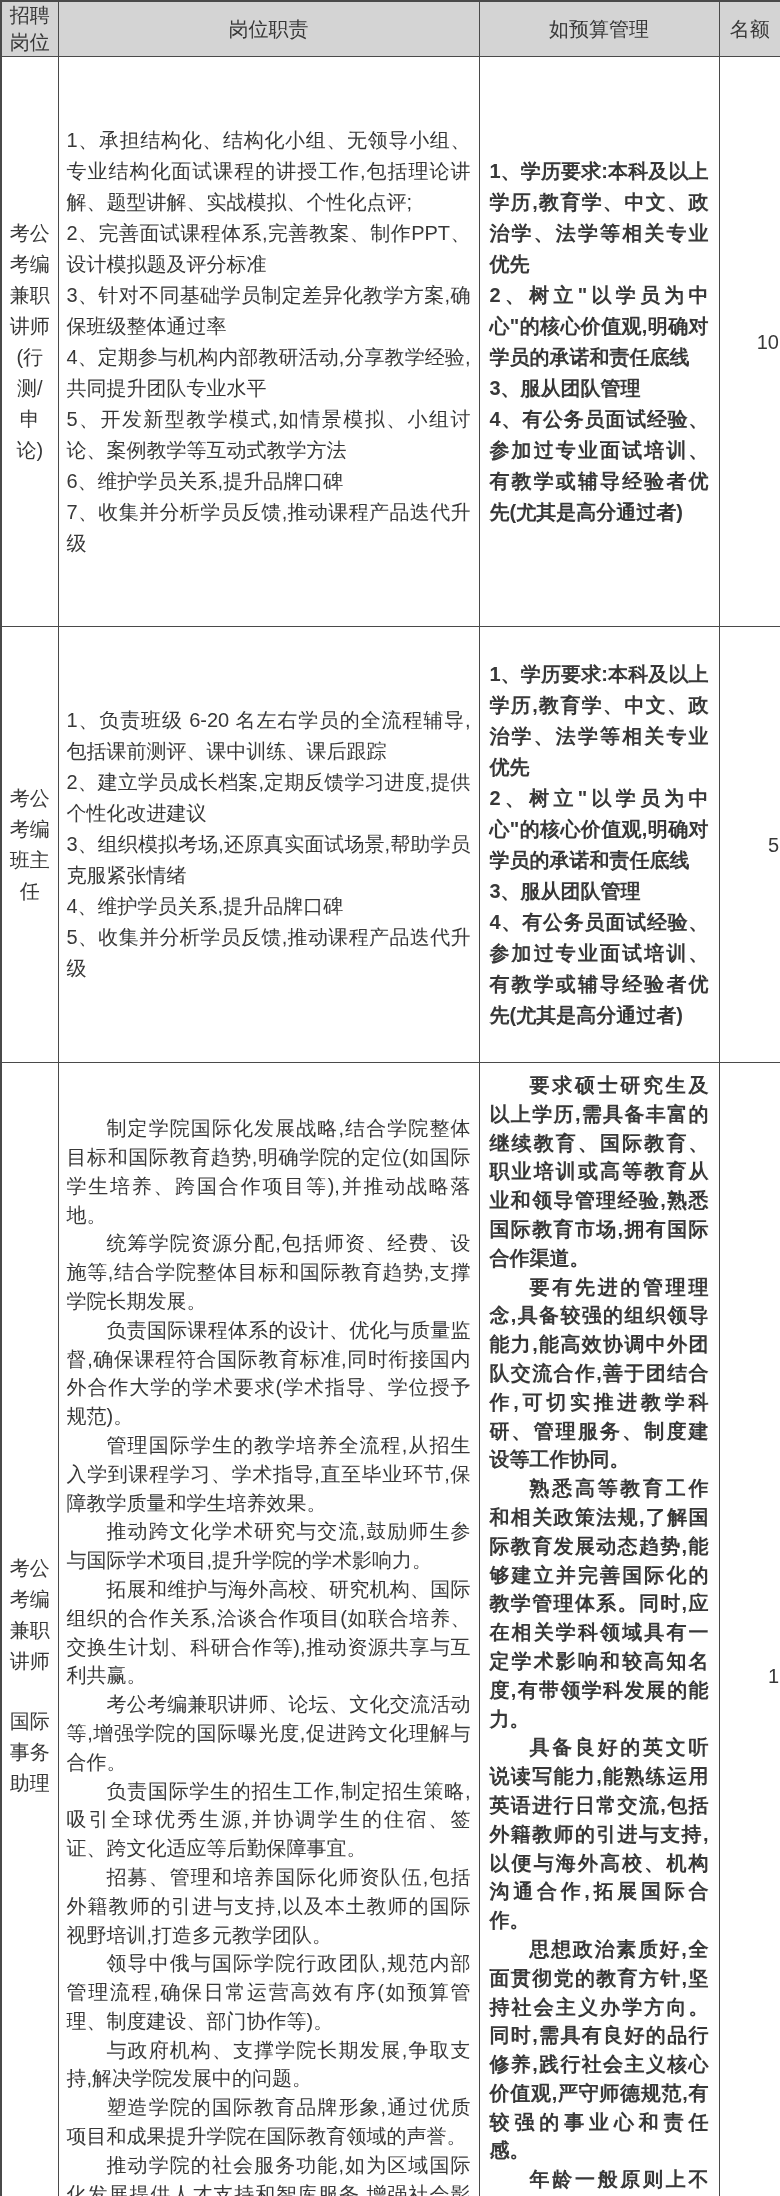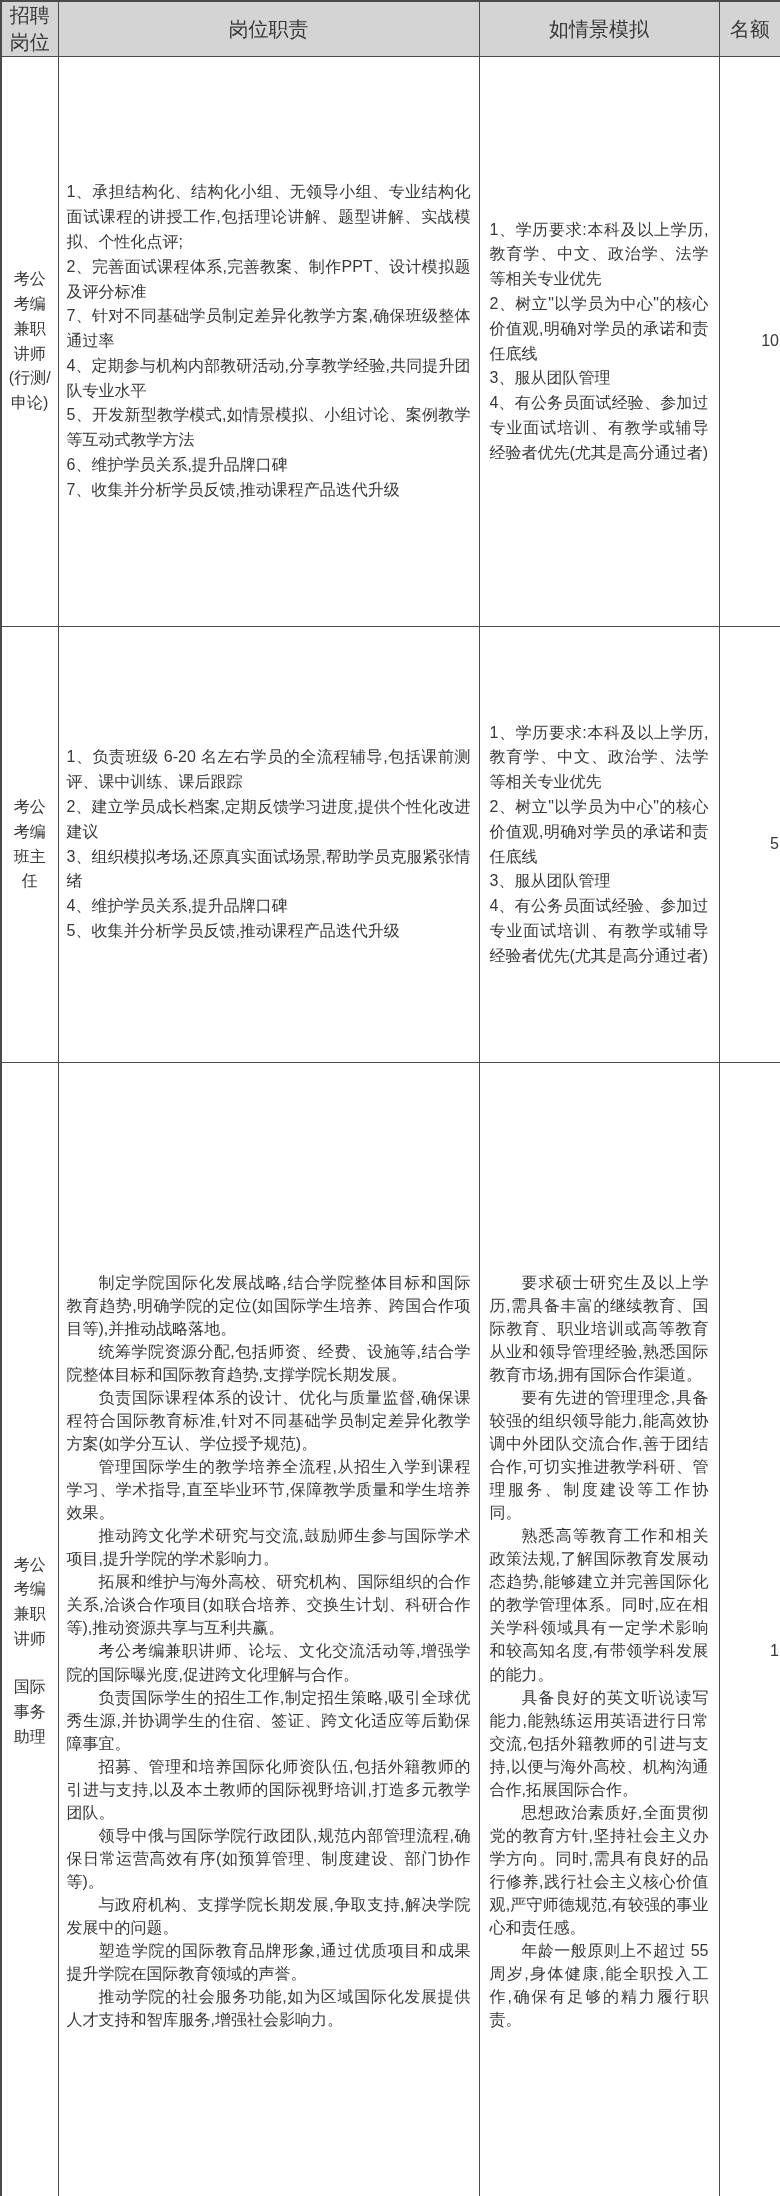--- a/index.html
+++ b/index.html
@@ -30,35 +30,35 @@
     line-height:1.35;
     height:53px;
     text-align:center;
     vertical-align:middle;
     border:1px solid var(--border);
     padding:0 4px;
   }
   td{
     border:1px solid var(--border);
     vertical-align:middle;
-    font-size:16px;
+    font-size:20px;
     margin-top:32px;
   }
   tr.row-0 td{height:553px;}
   tr.row-1 td{height:419px;}
   tr.row-2 td{height:1160px;}
   .pos-cell{
     text-align:center;
     padding:0 6px;
     word-break:break-all;
     line-height:1.55;
   }
   .pos-block + .pos-block{margin-top:1.45em;}
   .duties-cell{padding:0 8px;}
-  .cond-cell{padding:8px 10px;}
+  .cond-cell{padding:8px 10px;font-weight:bold;}
   .para{
     margin:0;
     text-align:justify;
     line-height:1.55;
     word-break:break-all;
   }
   tr.row-2 .para{line-height:1.44;}
   .para.indent{text-indent:2em;}
   .quota-cell{
     text-align:right;
@@ -72,33 +72,33 @@
   <colgroup>
     <col class="c-pos">
       <col class="c-duty">
       <col class="c-cond">
       <col class="c-quota">
   </colgroup>
   <thead>
     <tr>
       <th>招聘岗位</th>
       <th>岗位职责</th>
-      <th>如情景模拟</th>
+      <th>如预算管理</th>
       <th>名额</th>
     </tr>
   </thead>
   <tbody id="table-body">
       <tr class="body-row row-0">
         <td class="pos-cell">
           <div class="pos-block">考公考编兼职讲师(行测/申论)</div>
         </td>
         <td class="duties-cell">
           <p class="para">1、承担结构化、结构化小组、无领导小组、专业结构化面试课程的讲授工作,包括理论讲解、题型讲解、实战模拟、个性化点评;</p>
           <p class="para">2、完善面试课程体系,完善教案、制作PPT、设计模拟题及评分标准</p>
-          <p class="para">7、针对不同基础学员制定差异化教学方案,确保班级整体通过率</p>
+          <p class="para">3、针对不同基础学员制定差异化教学方案,确保班级整体通过率</p>
           <p class="para">4、定期参与机构内部教研活动,分享教学经验,共同提升团队专业水平</p>
           <p class="para">5、开发新型教学模式,如情景模拟、小组讨论、案例教学等互动式教学方法</p>
           <p class="para">6、维护学员关系,提升品牌口碑</p>
           <p class="para">7、收集并分析学员反馈,推动课程产品迭代升级</p>
         </td>
         <td class="cond-cell">
           <p class="para">1、学历要求:本科及以上学历,教育学、中文、政治学、法学等相关专业优先</p>
           <p class="para">2、树立"以学员为中心"的核心价值观,明确对学员的承诺和责任底线</p>
           <p class="para">3、服从团队管理</p>
           <p class="para">4、有公务员面试经验、参加过专业面试培训、有教学或辅导经验者优先(尤其是高分通过者)</p>
@@ -125,21 +125,21 @@
         <td class="quota-cell">5</td>
       </tr>
       <tr class="body-row row-2">
         <td class="pos-cell">
           <div class="pos-block">考公考编兼职讲师</div>
           <div class="pos-block">国际事务助理</div>
         </td>
         <td class="duties-cell">
           <p class="para indent">制定学院国际化发展战略,结合学院整体目标和国际教育趋势,明确学院的定位(如国际学生培养、跨国合作项目等),并推动战略落地。</p>
           <p class="para indent">统筹学院资源分配,包括师资、经费、设施等,结合学院整体目标和国际教育趋势,支撑学院长期发展。</p>
-          <p class="para indent">负责国际课程体系的设计、优化与质量监督,确保课程符合国际教育标准,针对不同基础学员制定差异化教学方案(如学分互认、学位授予规范)。</p>
+          <p class="para indent">负责国际课程体系的设计、优化与质量监督,确保课程符合国际教育标准,同时衔接国内外合作大学的学术要求(学术指导、学位授予规范)。</p>
           <p class="para indent">管理国际学生的教学培养全流程,从招生入学到课程学习、学术指导,直至毕业环节,保障教学质量和学生培养效果。</p>
           <p class="para indent">推动跨文化学术研究与交流,鼓励师生参与国际学术项目,提升学院的学术影响力。</p>
           <p class="para indent">拓展和维护与海外高校、研究机构、国际组织的合作关系,洽谈合作项目(如联合培养、交换生计划、科研合作等),推动资源共享与互利共赢。</p>
           <p class="para indent">考公考编兼职讲师、论坛、文化交流活动等,增强学院的国际曝光度,促进跨文化理解与合作。</p>
           <p class="para indent">负责国际学生的招生工作,制定招生策略,吸引全球优秀生源,并协调学生的住宿、签证、跨文化适应等后勤保障事宜。</p>
           <p class="para indent">招募、管理和培养国际化师资队伍,包括外籍教师的引进与支持,以及本土教师的国际视野培训,打造多元教学团队。</p>
           <p class="para indent">领导中俄与国际学院行政团队,规范内部管理流程,确保日常运营高效有序(如预算管理、制度建设、部门协作等)。</p>
           <p class="para indent">与政府机构、支撑学院长期发展,争取支持,解决学院发展中的问题。</p>
           <p class="para indent">塑造学院的国际教育品牌形象,通过优质项目和成果提升学院在国际教育领域的声誉。</p>
           <p class="para indent">推动学院的社会服务功能,如为区域国际化发展提供人才支持和智库服务,增强社会影响力。</p>

